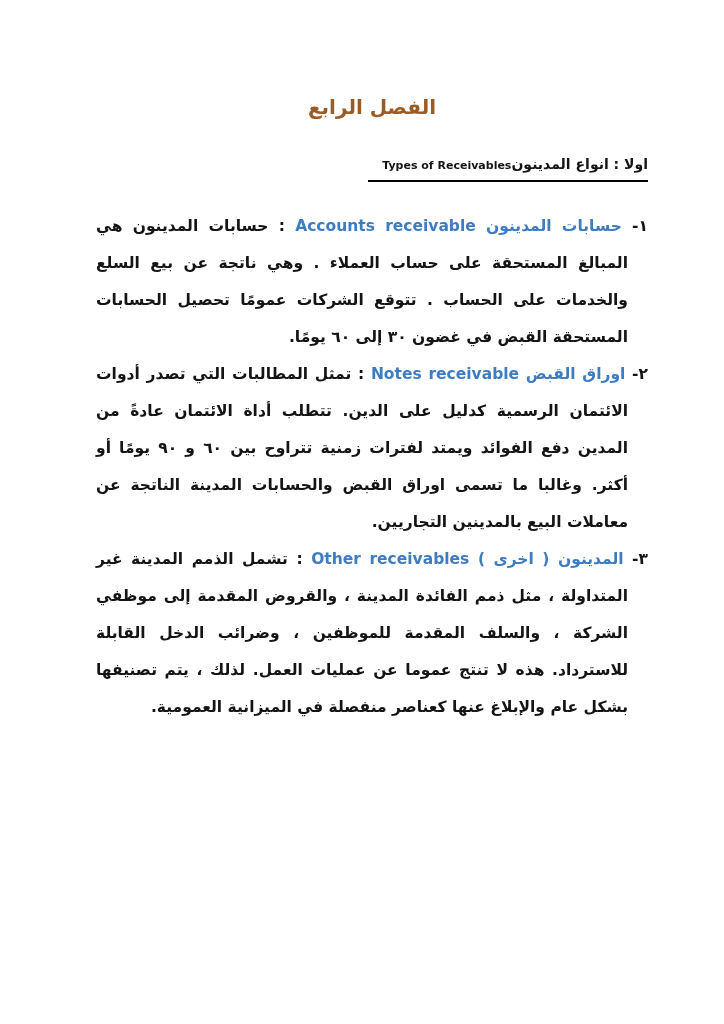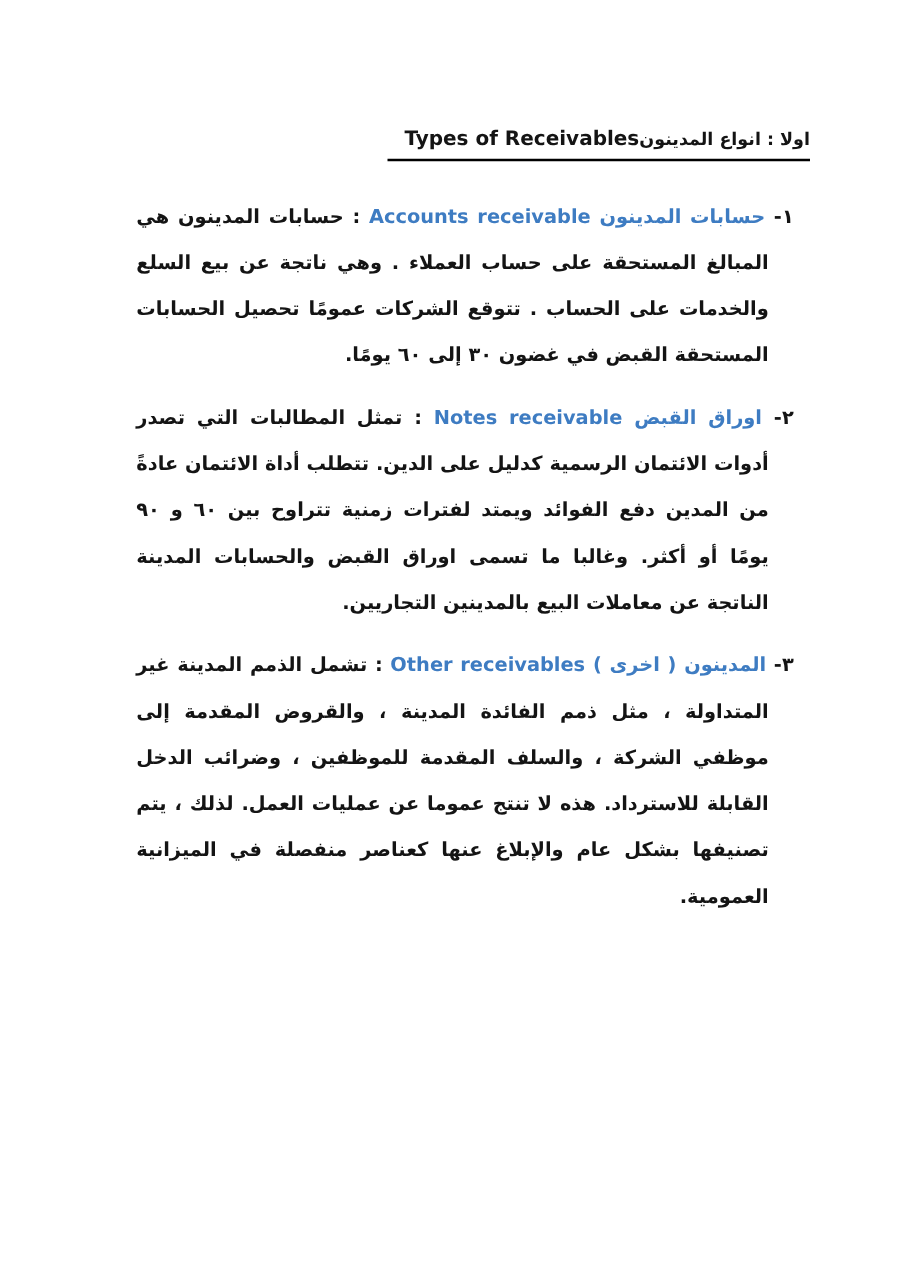--- a/index.html
+++ b/index.html
@@ -49,31 +49,31 @@
     padding-bottom: 5px;
   }
   .heading-ar {
     font-size: 14px;
     font-weight: 700;
     color: #141414;
   }
   .heading-en {
     direction: ltr;
     unicode-bidi: embed;
-    font-size: 16px;
+    font-size: 11px;
     font-weight: 700;
     margin-inline-start: 14px;
     color: #141414;
   }
   .items {
     margin: 0;
     padding: 0;
   }
   .item {
-    margin: 13px;
+    margin: 0;
     padding-right: 20px;
     text-indent: -20px;
     font-size: 15.5px;
     font-weight: 700;
     line-height: 37px;
     text-align: justify;
   }
   .item .num {
     color: #141414;
   }
@@ -82,20 +82,21 @@
   }
   .item .body-text {
     color: #141414;
   }
 </style>
 </head>
 <body>
 
 <div class="page">
 
+  <h1 class="chapter-title">الفصل الرابع</h1>
 
 
 
   <h2 class="section-heading">
     <span class="heading-wrap"><span class="heading-ar">اولا : انواع المدينون</span><span class="heading-en">Types of Receivables</span></span>
   </h2>
 
   <div class="items">
 
     <p class="item"><span class="num">١-</span> <span class="term">حسابات المدينون</span> <span class="term">Accounts receivable</span><span class="body-text"> : حسابات المدينون هي المبالغ المستحقة على حساب العملاء . وهي ناتجة عن بيع السلع والخدمات على الحساب . تتوقع الشركات عمومًا تحصيل الحسابات المستحقة القبض في غضون ٣٠ إلى ٦٠ يومًا.</span></p>

